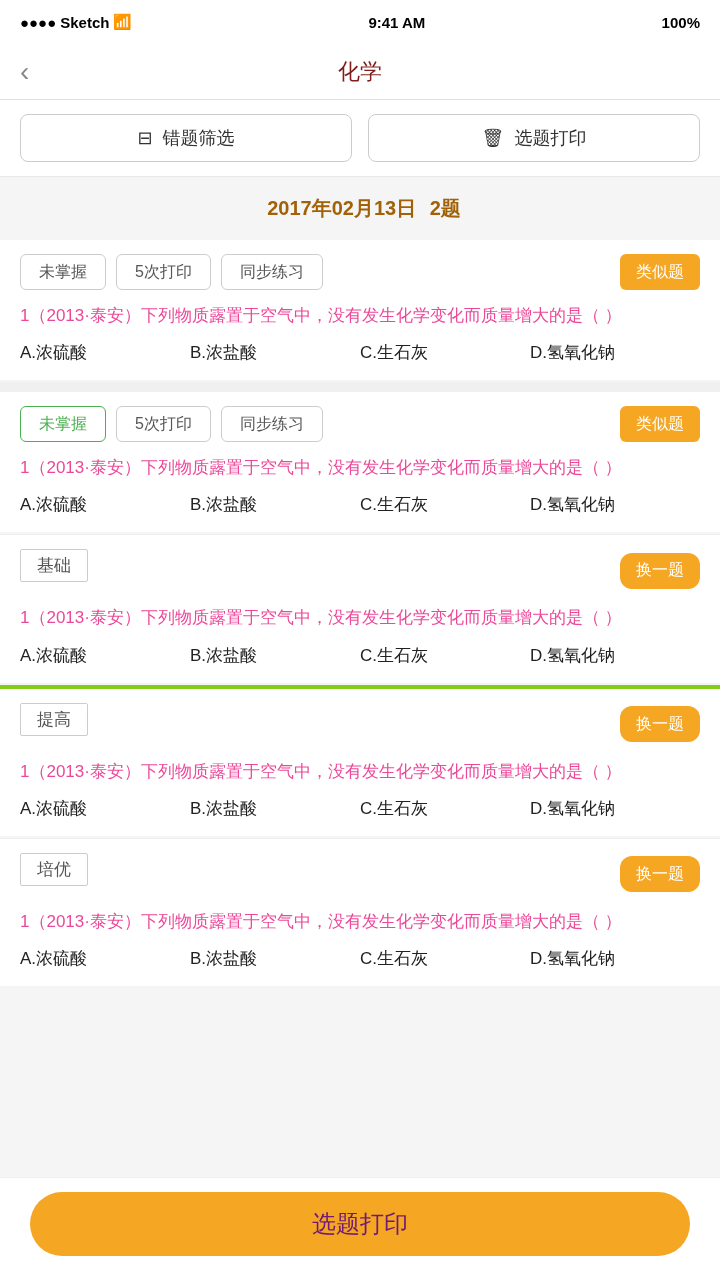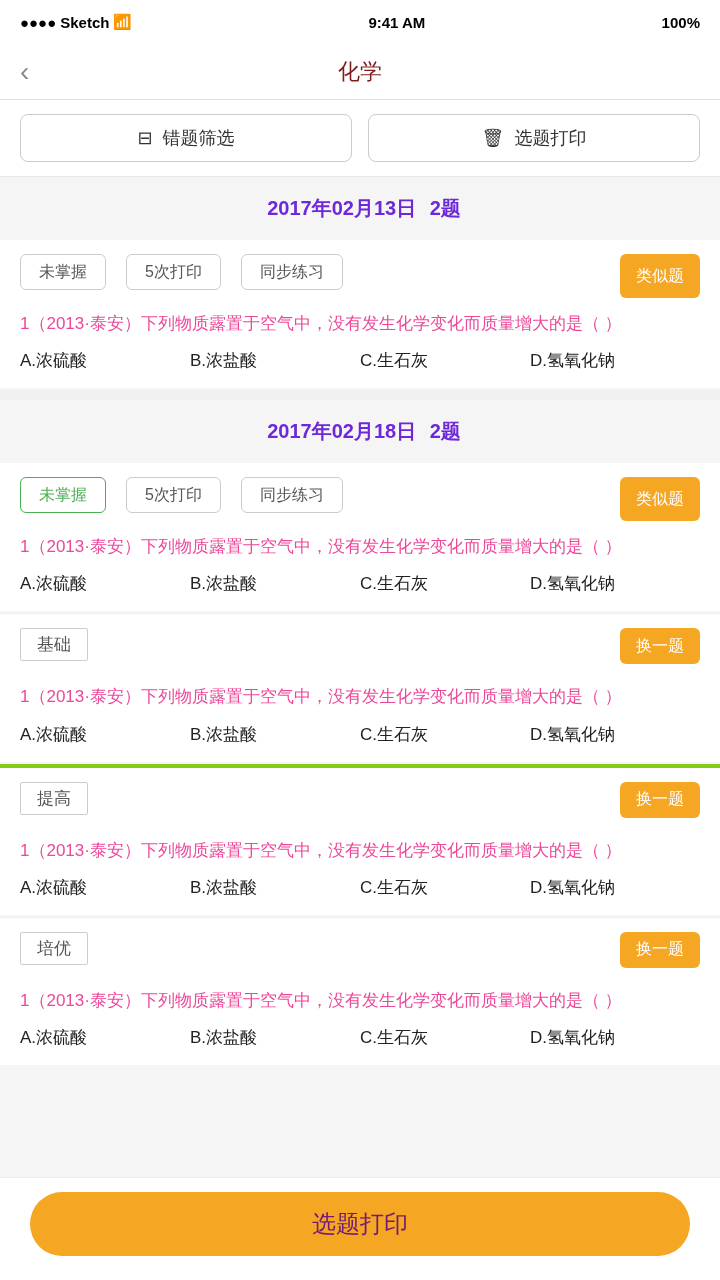--- a/index.html
+++ b/index.html
@@ -82,69 +82,69 @@
       background: #f5f5f5;
       padding: 18px 0 8px;
     }
     .date-header {
       text-align: center;
       font-size: 20px;
       color: #555;
       margin-bottom: 10px;
     }
     .date-header span {
-      color: #6d28d9;
+      color: #a16207;
       font-size: 20px;
       font-weight: bold;
       margin-left: 8px;
     }
 
     
     .question-card {
       background: #fff;
       margin: 0 0 2px 0;
       padding: 14px 20px 16px;
     }
 
     .question-actions {
       display: flex;
-      align-items: flex-start;
-      gap: 20px;
+      align-items: center;
+      gap: 10px;
       margin-bottom: 12px;
     }
     .action-btn {
       height: 36px;
       padding: 0 18px;
       border: 1.5px solid #ccc;
       border-radius: 6px;
       background: #fff;
       font-size: 16px;
       color: #555;
       cursor: pointer;
     }
     .action-btn.active-green {
       border-color: #4caf50;
       color: #4caf50;
     }
     .action-btn-similar {
       margin-left: auto;
-      height: 44px;
+      height: 36px;
       padding: 0 16px;
       border-radius: 6px;
       background: #f5a623;
       border: none;
       color: #fff;
       font-size: 16px;
       cursor: pointer;
     }
     .action-btn-change {
       margin-left: auto;
       height: 36px;
       padding: 0 16px;
-      border-radius: 6px;
+      border-radius: 12px;
       background: #f5a623;
       border: none;
       color: #fff;
       font-size: 16px;
       cursor: pointer;
     }
 
     .question-text {
       font-size: 17px;
       color: #ec4899;
@@ -247,26 +247,20 @@
     <div class="question-options">
       <span>A.浓硫酸</span>
       <span>B.浓盐酸</span>
       <span>C.生石灰</span>
       <span>D.氢氧化钠</span>
     </div>
   </div>
 
   <div class="divider"></div>
 
-  <div class="date-section">
-    <div class="date-header">
-      <span>2017年02月18日</span>
-      <span>2题</span>
-    </div>
-  </div>
 
   <div class="question-card">
     <div class="question-actions">
       <button class="action-btn active-green">未掌握</button>
       <button class="action-btn">5次打印</button>
       <button class="action-btn">同步练习</button>
       <button class="action-btn-similar">类似题</button>
     </div>
     <div class="question-text">1（2013·泰安）下列物质露置于空气中，没有发生化学变化而质量增大的是（  ）</div>
     <div class="question-options">

